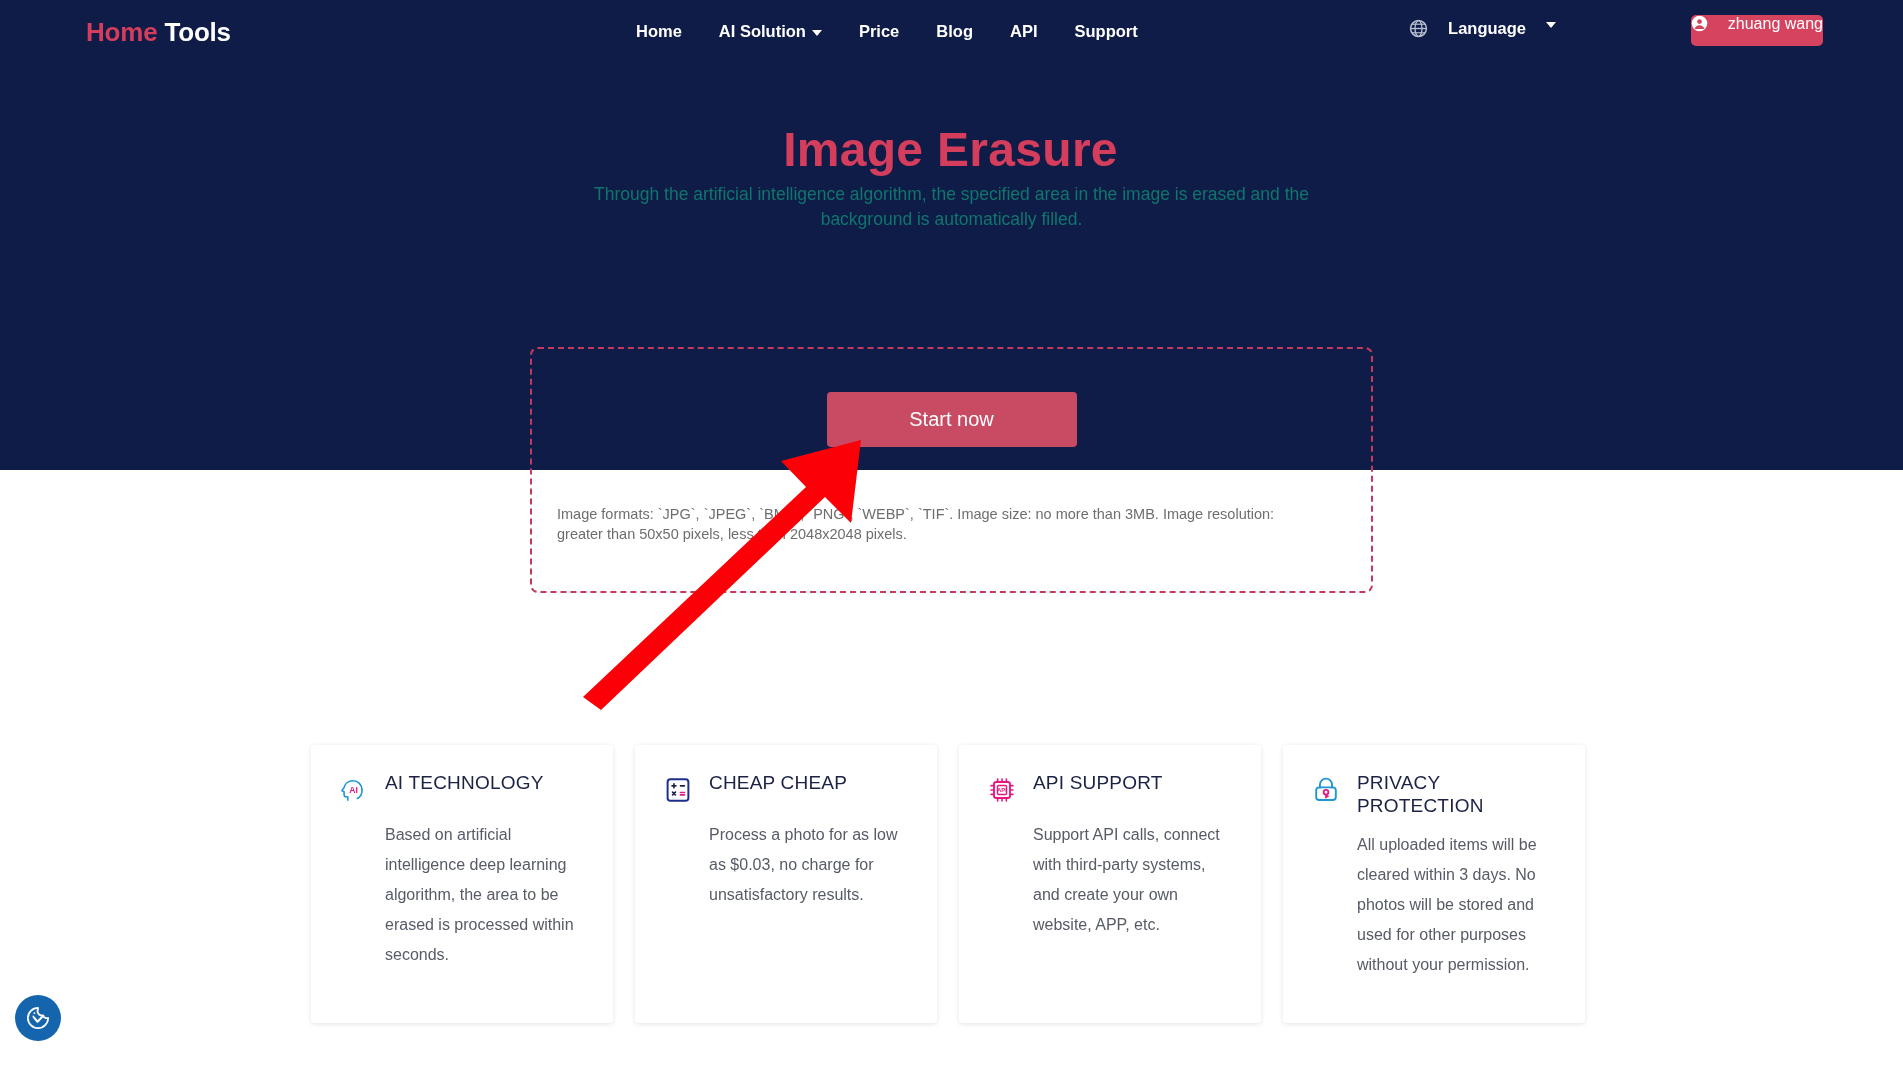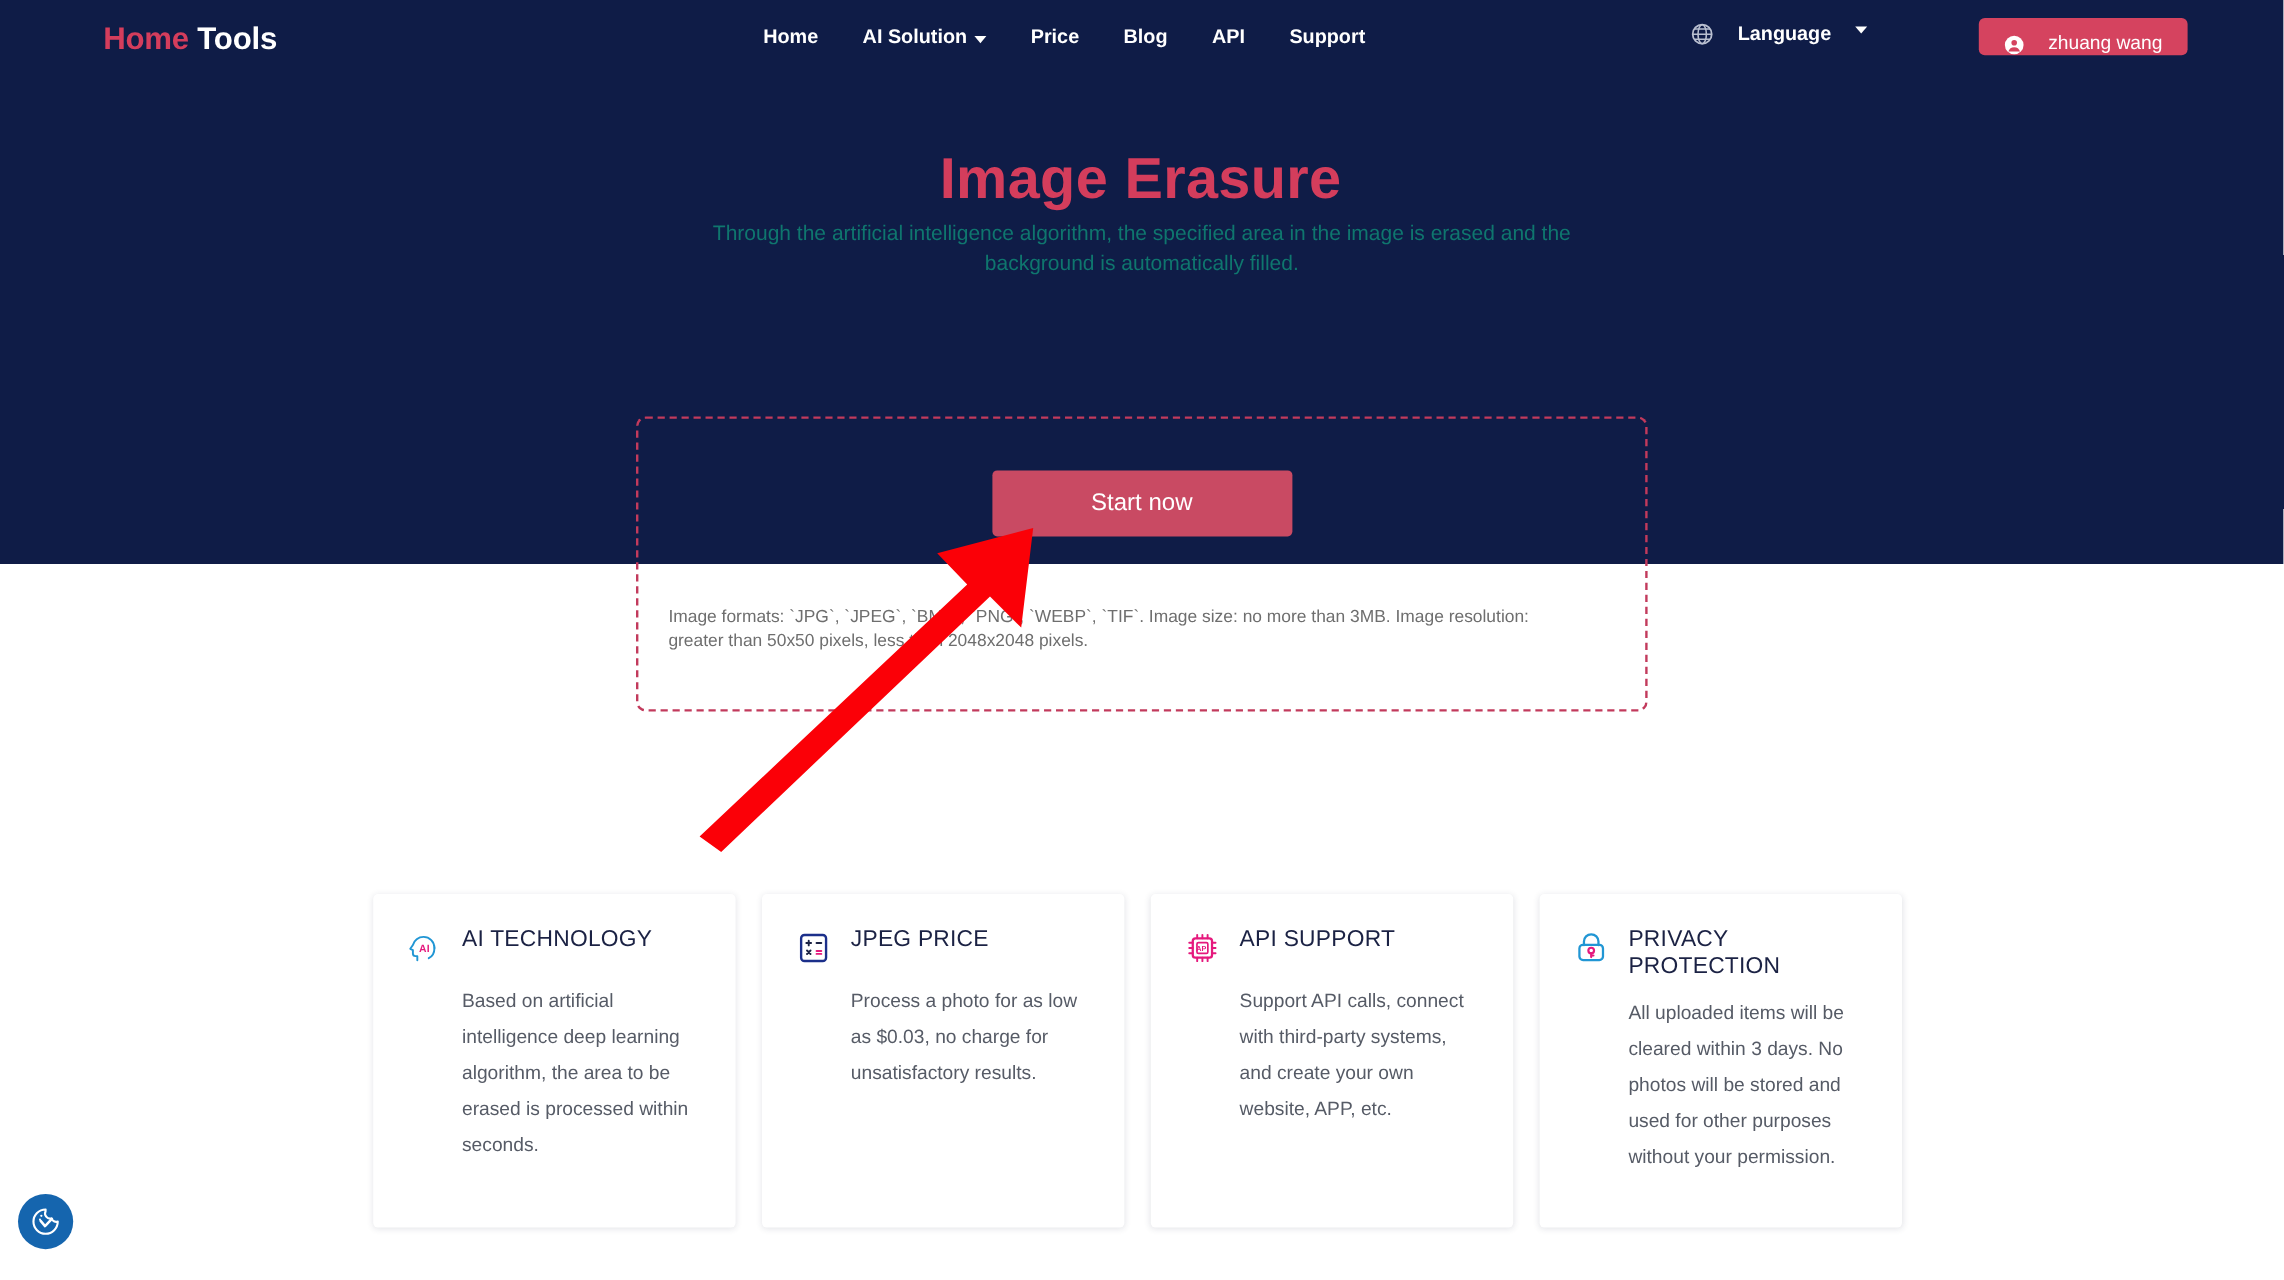--- a/index.html
+++ b/index.html
@@ -80,23 +80,23 @@
     font-weight: bold;
   }
   .globe { width: 19px; height: 19px; display: block; }
 
   .user-btn {
     position: absolute;
     right: 80px; top: 15px;
     height: 31px;
     background: #d5435f;
     border-radius: 5px;
-    padding: 0 21px;
-    display: flex;
-    align-items: flex-end;
+    padding: 0 0;
+    display: flex;
+    align-items: flex-start;
     gap: 20px;
     cursor: pointer;
     white-space: nowrap;
   }
   .user-btn .user-label {
     color: #ffffff;
     font-size: 16px;
   }
   .user-ico { width: 17px; height: 17px; display: block; }
 
@@ -299,21 +299,21 @@
 
     <div class="card">
       <div class="card-head">
         <svg class="card-ico" viewBox="0 0 36 36">
           <rect x="7" y="6.5" width="22" height="23" rx="3" fill="none" stroke="#1b2f8a" stroke-width="2.1"></rect>
           <path d="M11.6 13.6h4.2M13.7 11.5v4.2" stroke="#1b2244" stroke-width="1.7" stroke-linecap="round"></path>
           <path d="M20.6 13.6h4.2" stroke="#1b2244" stroke-width="1.7" stroke-linecap="round"></path>
           <path d="M12.2 20.2l3.1 3.1M15.3 20.2l-3.1 3.1" stroke="#1b2244" stroke-width="1.7" stroke-linecap="round"></path>
           <path d="M20.6 20.6h4.2M20.6 23.2h4.2" stroke="#e5197d" stroke-width="1.7" stroke-linecap="round"></path>
         </svg>
-        <div class="card-title">JPEG PRICE</div>
+        <div class="card-title">CHEAP CHEAP</div>
       </div>
       <div class="card-body">Process a photo for as low as $0.03, no charge for unsatisfactory results.</div>
     </div>
 
     <div class="card">
       <div class="card-head">
         <svg class="card-ico" viewBox="0 0 36 36">
           <rect x="9.5" y="9.5" width="17" height="17" rx="2.4" fill="none" stroke="#e5197d" stroke-width="2"></rect>
           <rect x="13.2" y="13.2" width="9.6" height="9.6" rx="1.3" fill="none" stroke="#e5197d" stroke-width="1.5"></rect>
           <g stroke="#e5197d" stroke-width="1.7" stroke-linecap="round">

